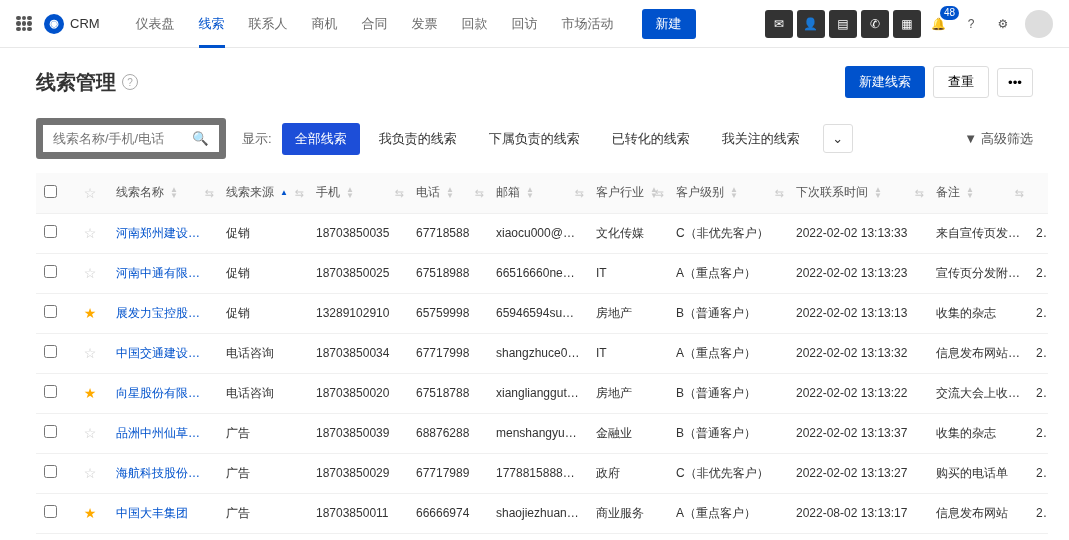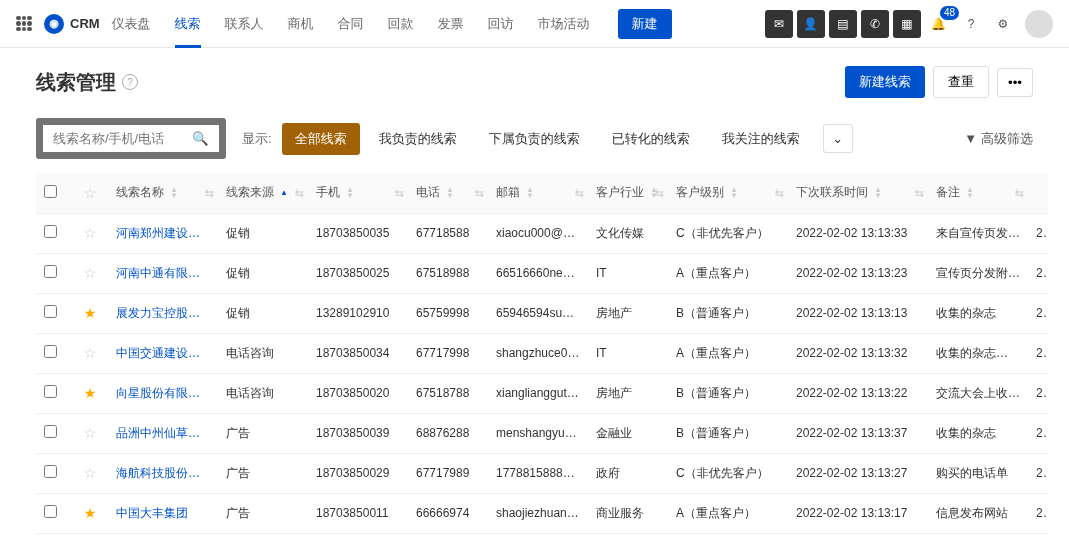--- a/index.html
+++ b/index.html
@@ -2,21 +2,21 @@
 <html><head>
   <meta charset="utf-8">
   <style>
     * { margin: 0; padding: 0; box-sizing: border-box; }
     body { font-family: -apple-system, BlinkMacSystemFont, "Segoe UI", "PingFang SC", "Microsoft YaHei", sans-serif; font-size: 13px; color: #333; background: #fff; }
     
     .topbar { display: flex; align-items: center; height: 48px; padding: 0 16px; border-bottom: 1px solid #e8e8e8; }
     .app-icon-grid { width: 16px; height: 16px; margin-right: 12px; display: grid; grid-template-columns: repeat(3, 1fr); grid-template-rows: repeat(3, 1fr); gap: 1px; cursor: pointer; }
     .app-icon-grid span { background: #555; border-radius: 50%; }
     .crm-logo { width: 20px; height: 20px; background: #0052cc; border-radius: 50%; margin-right: 6px; position: relative; display: flex; align-items: center; justify-content: center; color: #fff; font-size: 11px; font-weight: bold; }
-    .crm-label { font-weight: 700; }
+    .crm-label { font-weight: 400; margin-right: 24px; }
     .nav-tabs { display: flex; gap: 0; }
     .nav-tab { padding: 0 12px; height: 48px; display: flex; align-items: center; cursor: pointer; position: relative; color: #6b6b6b; }
     .nav-tab.active { color: #0052cc; }
     .nav-tab.active::after { content: ''; position: absolute; bottom: 0; left: 12px; right: 12px; height: 3px; background: #0052cc; }
     .new-btn { margin-left: 16px; background: #0052cc; color: #fff; padding: 6px 14px; border: none; border-radius: 3px; cursor: pointer; font-size: 13px; }
     .spacer { flex: 1; }
     .icon-btn { width: 28px; height: 28px; border-radius: 3px; display: flex; align-items: center; justify-content: center; cursor: pointer; margin-left: 4px; color: #555; background: #333; color: #fff; font-size: 12px; }
     .icon-btn.light { background: transparent; color: #555; }
     .bell-wrap { position: relative; }
     .badge-num { position: absolute; top: -4px; right: -6px; background: #0052cc; color: #fff; font-size: 10px; padding: 1px 4px; border-radius: 8px; line-height: 1.2; }
@@ -29,21 +29,21 @@
     .primary-btn { background: #0052cc; color: #fff; border: none; padding: 7px 14px; border-radius: 3px; cursor: pointer; font-size: 13px; }
     .default-btn { background: #fff; border: 1px solid #ddd; padding: 6px 14px; border-radius: 3px; cursor: pointer; font-size: 13px; }
     .more-btn { background: #fff; border: 1px solid #ddd; padding: 6px 10px; border-radius: 3px; cursor: pointer; }
 
     .filter-row { display: flex; align-items: center; padding: 8px 36px 14px; gap: 10px; font-size: 13px; }
     .search-box { display: flex; align-items: center; border: 7px solid #737373; border-radius: 3px; padding: 0; width: 190px; }
     .search-input { border: none; padding: 6px 10px; flex: 1; outline: none; font-size: 13px; width: 100%; }
     .search-icon-btn { padding: 0 10px; cursor: pointer; color: #888; border: none; background: transparent; }
     .filter-label { color: #666; margin-left: 6px; }
     .chip { padding: 6px 12px; border-radius: 3px; cursor: pointer; border: 1px solid transparent; }
-    .chip.active { background: #a16207; color: #fff; }
+    .chip.active { background: #1d4ed8; color: #fff; }
     .chip-caret { border: 1px solid #ddd; width: 30px; text-align: center; padding: 6px 0; border-radius: 3px; cursor: pointer; }
     .adv-filter { margin-left: auto; color: #555; cursor: pointer; display: flex; align-items: center; gap: 4px; }
 
     .table-wrap { padding: 0 36px; }
     table { width: 100%; border-collapse: collapse; table-layout: fixed; }
     th, td { text-align: left; padding: 0 8px; height: 40px; border-bottom: 1px solid #f0f0f0; white-space: nowrap; overflow: hidden; text-overflow: ellipsis; font-size: 12px; }
     th { background: #fafafa; color: #555; font-weight: 500; position: relative; }
     .col-chk { width: 36px; }
     .col-star { width: 36px; text-align: center; }
     .sort-ind { display: inline-flex; flex-direction: column; margin-left: 6px; font-size: 8px; line-height: 0.7; color: #ccc; vertical-align: middle; }
@@ -69,22 +69,22 @@
       <span></span>
   </div>
   <div class="crm-logo">◉</div>
   <div class="crm-label">CRM</div>
   <div class="nav-tabs" id="nav-tabs">
       <div class="nav-tab">仪表盘</div>
       <div class="nav-tab active">线索</div>
       <div class="nav-tab">联系人</div>
       <div class="nav-tab">商机</div>
       <div class="nav-tab">合同</div>
+      <div class="nav-tab">发票</div>
       <div class="nav-tab">回款</div>
-      <div class="nav-tab">发票</div>
       <div class="nav-tab">回访</div>
       <div class="nav-tab">市场活动</div>
     </div>
   <button class="new-btn">新建</button>
   <div class="spacer"></div>
   <div class="icon-btn">✉</div>
   <div class="icon-btn">👤</div>
   <div class="icon-btn">▤</div>
   <div class="icon-btn">✆</div>
   <div class="icon-btn">▦</div>
@@ -229,21 +229,21 @@
           <td class="col-chk"><input type="checkbox" style=""></td>
           <td class="col-star"><span class="star ">☆</span></td>
           <td class="link-cell">中国交通建设股份…</td>
           <td>电话咨询</td>
           <td>18703850034</td>
           <td>67717998</td>
           <td>shangzhuce00…</td>
           <td>IT</td>
           <td>A（重点客户）</td>
           <td>2022-02-02 13:13:32</td>
-          <td>收集的杂志…</td>
+          <td>信息发布网站…</td>
           <td>2</td>
         </tr>
         <tr>
           <td class="col-chk"><input type="checkbox" style=""></td>
           <td class="col-star"><span class="star on">★</span></td>
           <td class="link-cell">向星股份有限公司</td>
           <td>电话咨询</td>
           <td>18703850020</td>
           <td>67518788</td>
           <td>xianglianggut…</td>
@@ -284,21 +284,21 @@
         <tr>
           <td class="col-chk"><input type="checkbox" style=""></td>
           <td class="col-star"><span class="star on">★</span></td>
           <td class="link-cell">中国大丰集团</td>
           <td>广告</td>
           <td>18703850011</td>
           <td>66666974</td>
           <td>shaojiezhuan0…</td>
           <td>商业服务</td>
           <td>A（重点客户）</td>
-          <td>2022-02-02 13:13:17</td>
+          <td>2022-08-02 13:13:17</td>
           <td>信息发布网站</td>
           <td>2</td>
         </tr>
         <tr>
           <td class="col-chk"><input type="checkbox" style=""></td>
           <td class="col-star"><span class="star ">☆</span></td>
           <td class="link-cell">厦门建发股份有限…</td>
           <td>陌拜</td>
           <td>18703850033</td>
           <td>67717993</td>

